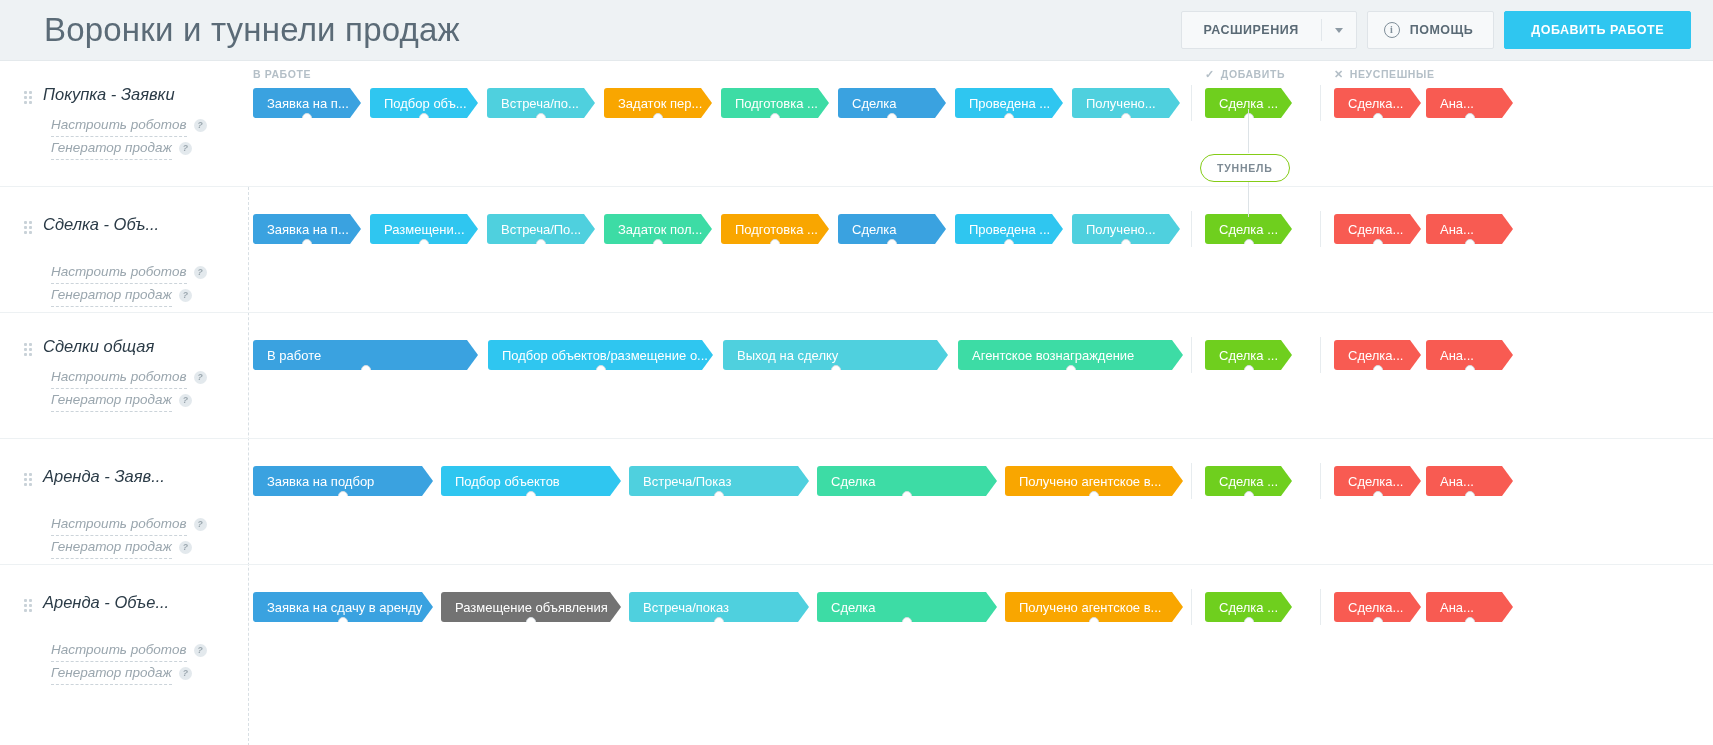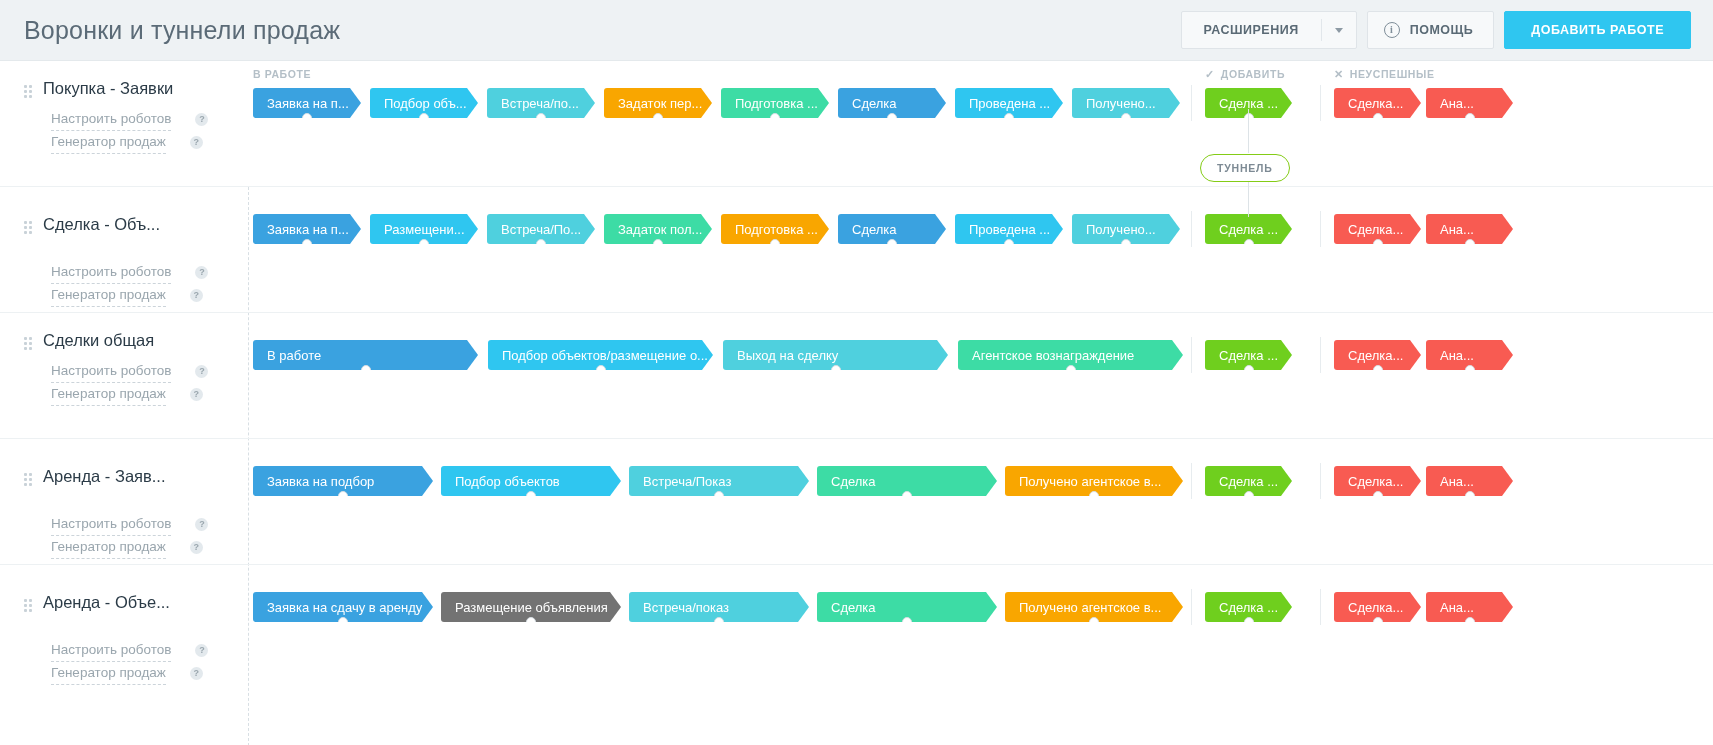--- a/index.html
+++ b/index.html
@@ -12,25 +12,26 @@
 
   
   .header {
     height: 60px;
     display: flex;
     align-items: center;
     padding: 0 22px 0 24px;
     background: #eef2f4;
   }
   .page-title {
-    font-size: 25px;
+    font-size: 33px;
     color: #5b6b77;
     font-weight: 400;
     letter-spacing: .2px;
     white-space: nowrap;
+    margin-left: 20px;
   }
   .header-actions {
     margin-left: auto;
     display: flex;
     align-items: flex-start;
     gap: 10px;
   }
   .btn {
     height: 38px;
     border: 1px solid #dfe4e8;
@@ -86,40 +87,41 @@
     position: relative;
     display: flex;
     border-bottom: 1px solid #edf1f3;
   }
   .funnel-row:last-child { border-bottom: none; }
 
   
   .row-side {
     width: 248px;
     flex: 0 0 248px;
-    padding: 18px 0 10px 24px;
+    padding: 24px 0 10px 24px;
     position: relative;
+    font-style: italic;
   }
   .side-title-wrap { display: flex; align-items: flex-start; gap: 11px; }
   .grip {
     width: 8px; height: 14px; margin-top: 6px;
     display: grid; grid-template-columns: 3px 3px; grid-template-rows: repeat(3, 3px);
     gap: 2px 2px;
     flex: 0 0 auto;
   }
   .grip i { width: 3px; height: 3px; background: #c9d2d8; border-radius: 1px; display: block; }
   .funnel-name {
     font-size: 16.5px;
     color: #2b3b47;
     white-space: nowrap;
     line-height: 19px;
   }
   .side-links { margin-top: 9px; padding-left: 27px; }
   .side-link {
-    display: flex; align-items: center; gap: 24px;
+    display: flex; align-items: center; gap: 7px;
     font-size: 13.5px;
     color: #9aa6ae;
     line-height: 22px;
     cursor: pointer;
     width: fit-content;
   }
   .side-link .txt { border-bottom: 1px dashed #ccd4da; }
   .q-mark {
     width: 13px; height: 13px; border-radius: 50%;
     background: #e3e9ed; color: #9aa6ae;

